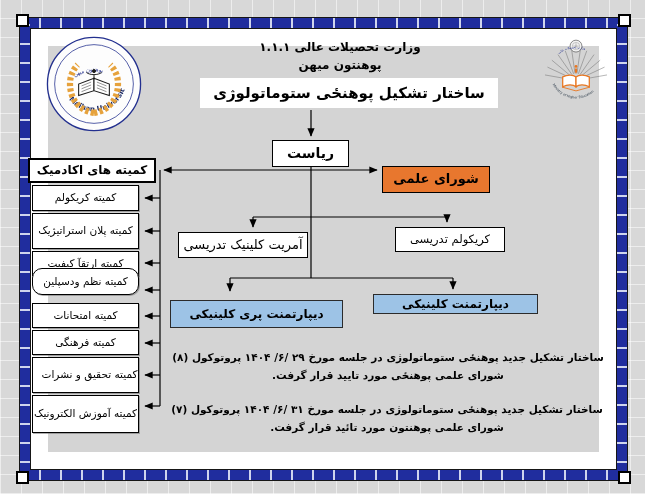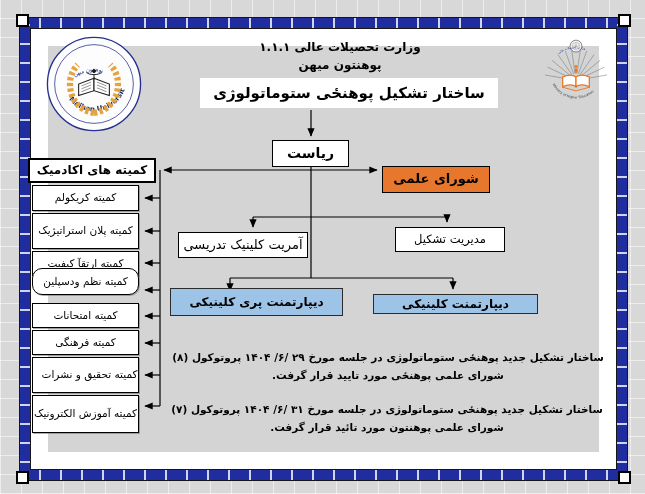--- a/index.html
+++ b/index.html
@@ -41,21 +41,21 @@
   .center{display:flex;align-items:center;justify-content:center;text-align:center;}
   #ministry-line{left:230px;top:39px;width:220px;height:16px;font-size:12px;font-weight:700;}
   #university-line{left:230px;top:57px;width:220px;height:16px;font-size:12px;font-weight:700;}
   #title-box{left:200px;top:78px;width:298px;height:30px;background:#fff;font-size:15px;font-weight:700;}
   .box{background:#fff;border:1px solid #000;line-height:1.25;}
   #riyasat{left:272px;top:140px;width:77px;height:27px;font-size:14px;font-weight:700;}
   #shura{left:382px;top:166px;width:108px;height:27px;background:var(--council-orange);font-size:13px;font-weight:700;}
   #amiriat{left:178px;top:232px;width:130px;height:26px;font-size:13px;text-align:right;}
   #mudiriat{left:395px;top:227px;width:110px;height:25px;font-size:11.5px;}
   .dept{background:var(--department-blue);border:1px solid #2b2b2b;font-size:12px;font-weight:600;}
-  #dept-pre{left:170px;top:288px;width:173px;height:28px;}
+  #dept-pre{left:170px;top:300px;width:173px;height:28px;}
   #dept-clin{left:373px;top:294px;width:165px;height:20px;}
   #comm-header{left:28px;top:158px;width:128px;height:25px;font-size:12px;font-weight:700;border:2px solid #000;}
   .comm{left:32px;width:107px;font-size:10.5px;line-height:1.45;box-shadow:1px 1px 0 rgba(110,110,110,.55);}
   #c1{top:185px;height:26px;} #c2{top:213px;height:36px;} #c3{top:251px;height:25px;}
   #c4{top:268px;height:27px;border-radius:10px;} #c5{top:303px;height:25px;} #c6{top:330px;height:25px;}
   #c7{top:357px;height:36px;padding-left:8px;} #c8{top:395px;height:38px;}
   .note{font-size:10.5px;font-weight:700;line-height:1.7;text-align:center;color:#000;}
   #note-1{left:172px;top:349px;width:432px;}
   #note-2{left:168px;top:401px;width:438px;}
   .logo{z-index:3;}
@@ -183,21 +183,21 @@
     </svg>
   </div>
 
   <div class="abs center" id="ministry-line" dir="rtl">وزارت تحصیلات عالی ۱.۱.۱</div>
   <div class="abs center" id="university-line" dir="rtl">پوهنتون میهن</div>
   <div class="abs center" id="title-box" dir="rtl">ساختار تشکیل پوهنځی ستوماتولوژی</div>
 
   <div class="abs center box" id="riyasat" dir="rtl">ریاست</div>
   <div class="abs center box" id="shura" dir="rtl">شورای علمی</div>
   <div class="abs center box" id="amiriat" dir="rtl">آمریت کلینیک تدریسی</div>
-  <div class="abs center box" id="mudiriat" dir="rtl">مدیریت تشکیل</div>
+  <div class="abs center box" id="mudiriat" dir="rtl">کریکولم تدریسی</div>
   <div class="abs center box dept" id="dept-pre" dir="rtl">دیپارتمنت پری کلینیکی</div>
   <div class="abs center box dept" id="dept-clin" dir="rtl">دیپارتمنت کلینیکی</div>
 
   <div class="abs center box" id="comm-header" dir="rtl">کمیته های اکادمیک</div>
   <div class="abs center box comm" id="c1" dir="rtl">کمیته کریکولم</div>
   <div class="abs center box comm" id="c2" dir="rtl">کمیته پلان استراتیژیک</div>
   <div class="abs center box comm" id="c3" dir="rtl">کمیته ارتقآ کیفیت</div>
   <div class="abs center box comm" id="c4" dir="rtl">کمیته نظم ودسپلین</div>
   <div class="abs center box comm" id="c5" dir="rtl">کمیته امتحانات</div>
   <div class="abs center box comm" id="c6" dir="rtl">کمیته فرهنگی</div>

